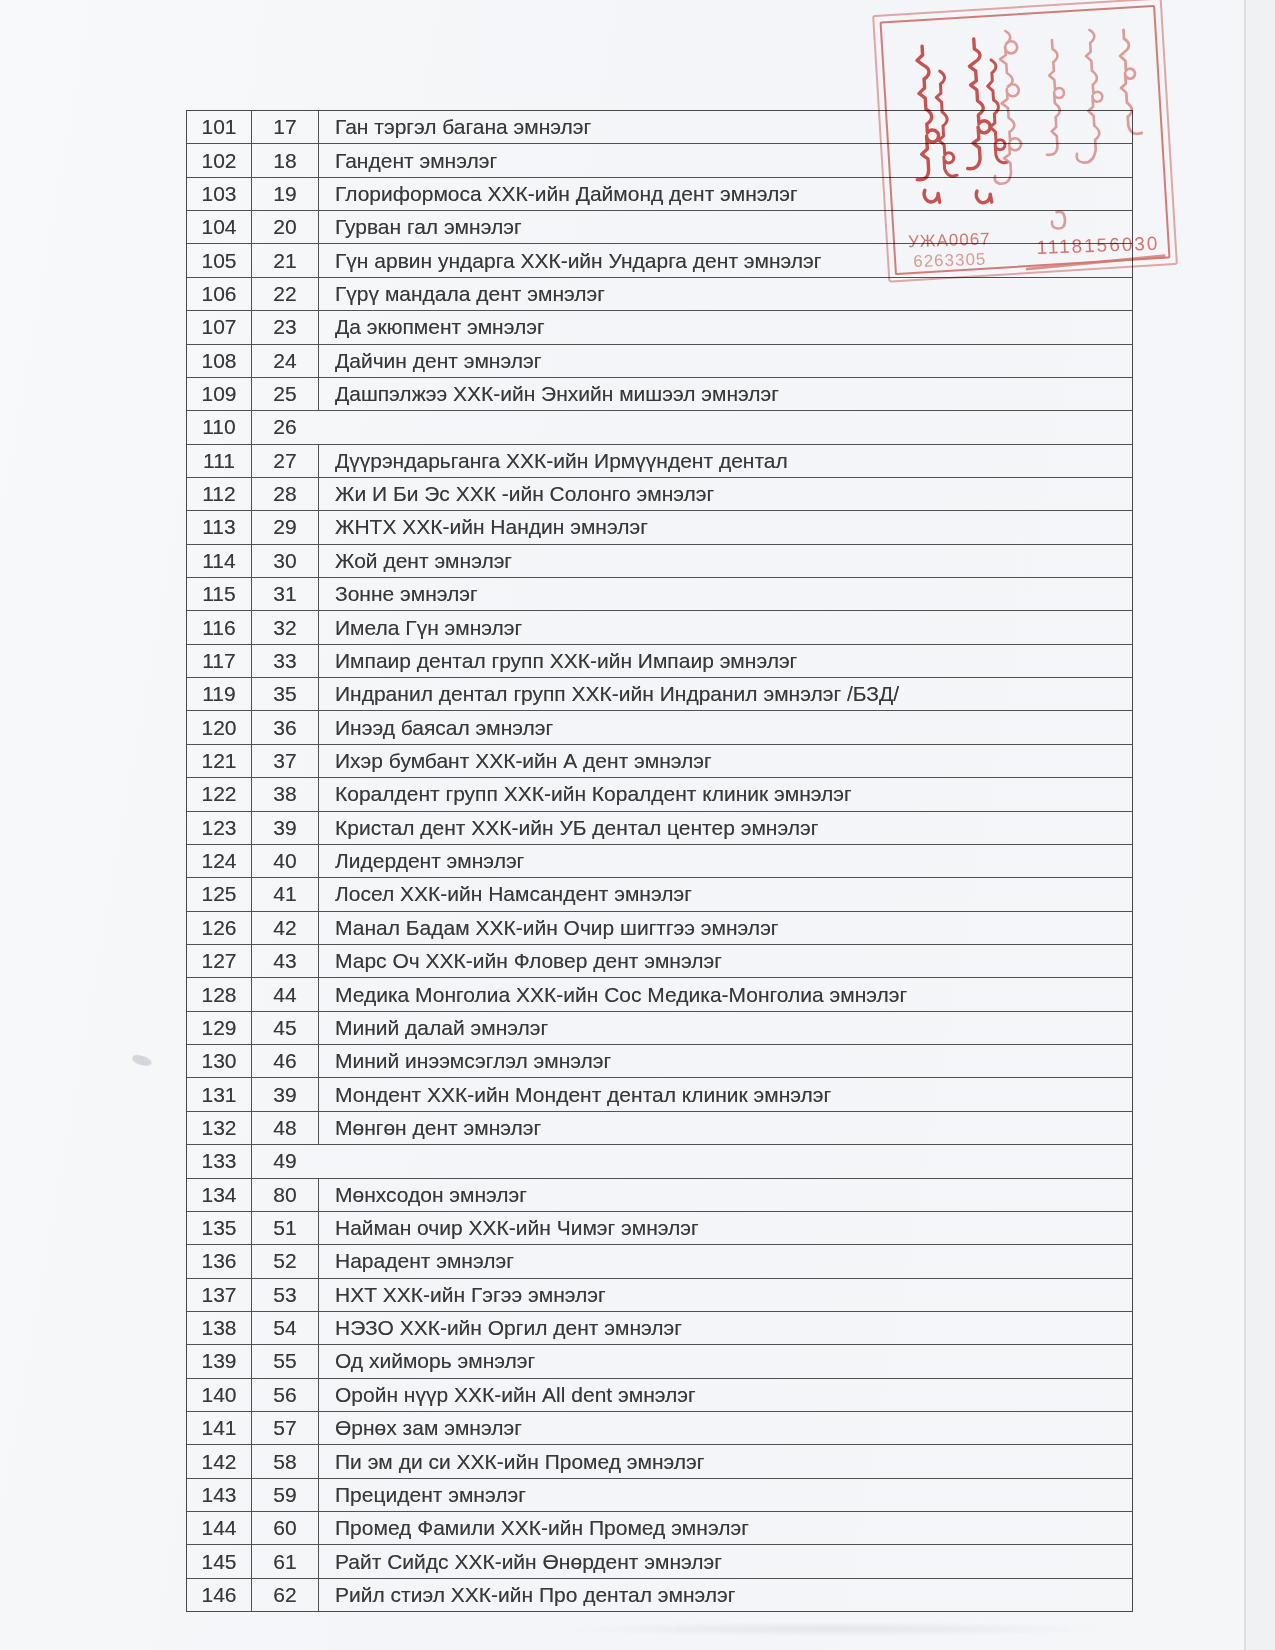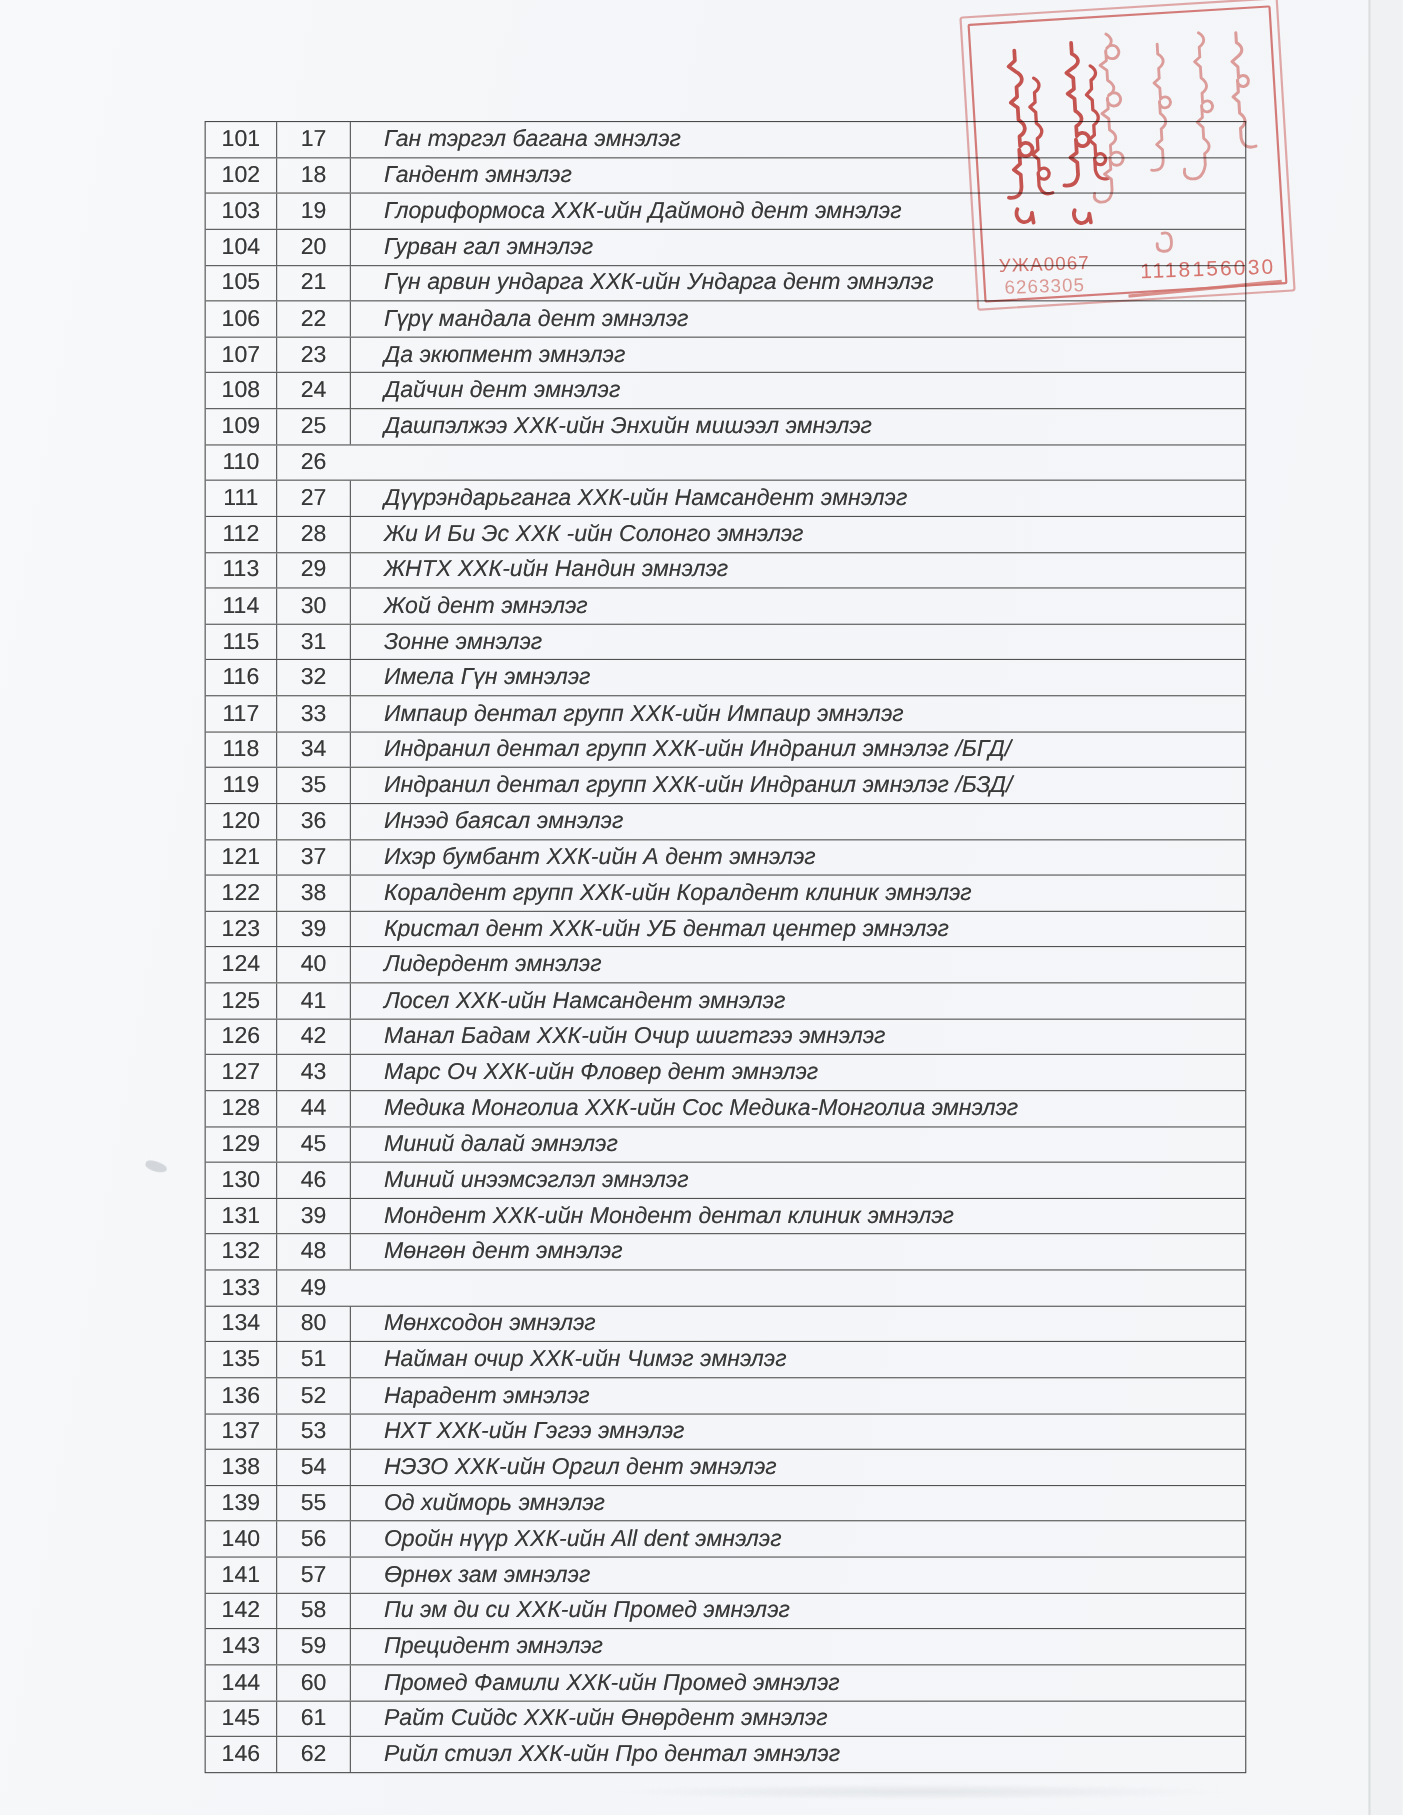--- a/index.html
+++ b/index.html
@@ -29,21 +29,21 @@
     display:flex;flex-direction:column;
     color:#383838;
     font-size:21px;
     text-shadow:0 0 .6px rgba(70,70,70,.55);
   }
   .t-row{flex:1;display:flex;box-sizing:border-box;}
   .t-row:not(:last-child){border-bottom:1.5px solid #515151;}
   .cell{display:flex;align-items:center;box-sizing:border-box;overflow:hidden;white-space:nowrap;}
   .c1{width:64px;justify-content:center;}
   .c2{width:67px;justify-content:center;border-left:1.5px solid #515151;}
-  .c3{flex:1;border-left:1.5px solid #515151;padding-left:30px;font-style:italic;}
+  .c3{flex:1;border-left:1.5px solid #515151;padding-left:16px;}
   
   .stamp{
     position:absolute;left:880px;top:6px;width:290px;height:268px;
     transform:rotate(-3.5deg);
     mix-blend-mode:multiply;
     z-index:5;
   }
   .stamp-outer{
     position:absolute;inset:0;border:2px solid rgba(206,74,68,.45);border-radius:3px;
   }
@@ -128,21 +128,21 @@
         <div class="cell c2">25</div>
         <div class="cell c3">Дашпэлжээ ХХК-ийн Энхийн мишээл эмнэлэг</div>
       </div>
       <div class="t-row">
         <div class="cell c1">110</div>
         <div class="cell c2">26</div>
       </div>
       <div class="t-row">
         <div class="cell c1">111</div>
         <div class="cell c2">27</div>
-        <div class="cell c3">Дүүрэндарьганга ХХК-ийн Намсандент эмнэлэг</div>
+        <div class="cell c3">Дүүрэндарьганга ХХК-ийн Ирмүүндент дентал</div>
       </div>
       <div class="t-row">
         <div class="cell c1">112</div>
         <div class="cell c2">28</div>
         <div class="cell c3">Жи И Би Эс ХХК -ийн Солонго эмнэлэг</div>
       </div>
       <div class="t-row">
         <div class="cell c1">113</div>
         <div class="cell c2">29</div>
         <div class="cell c3">ЖНТХ ХХК-ийн Нандин эмнэлэг</div>
@@ -159,25 +159,20 @@
       </div>
       <div class="t-row">
         <div class="cell c1">116</div>
         <div class="cell c2">32</div>
         <div class="cell c3">Имела Гүн эмнэлэг</div>
       </div>
       <div class="t-row">
         <div class="cell c1">117</div>
         <div class="cell c2">33</div>
         <div class="cell c3">Импаир дентал групп ХХК-ийн Импаир эмнэлэг</div>
-      </div>
-      <div class="t-row">
-        <div class="cell c1">118</div>
-        <div class="cell c2">34</div>
-        <div class="cell c3">Индранил дентал групп ХХК-ийн Индранил эмнэлэг /БГД/</div>
       </div>
       <div class="t-row">
         <div class="cell c1">119</div>
         <div class="cell c2">35</div>
         <div class="cell c3">Индранил дентал групп ХХК-ийн Индранил эмнэлэг /БЗД/</div>
       </div>
       <div class="t-row">
         <div class="cell c1">120</div>
         <div class="cell c2">36</div>
         <div class="cell c3">Инээд баясал эмнэлэг</div>

